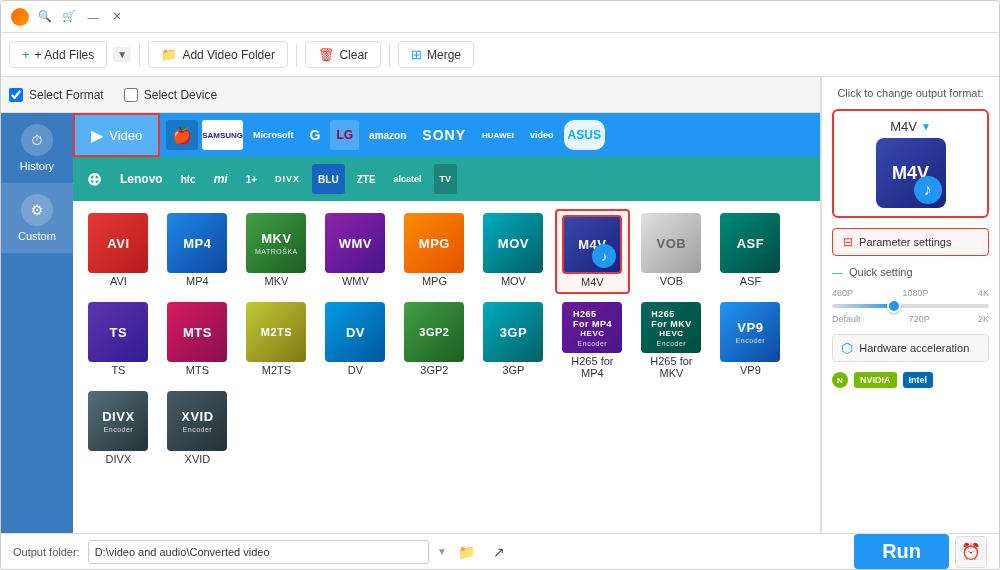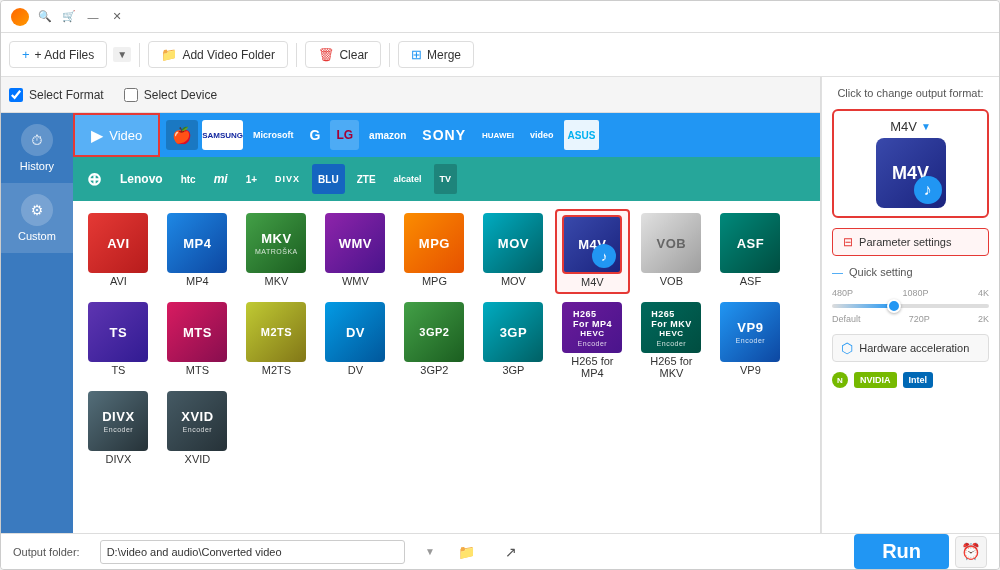--- a/index.html
+++ b/index.html
@@ -432,21 +432,21 @@
       font-weight: bold;
     }
 
     .bottom-bar {
       height: 36px;
       background: #fff;
       border-top: 1px solid #ddd;
       display: flex;
       align-items: center;
       padding: 0 12px;
-      gap: 20px;
+      gap: 8px;
     }
     .output-folder-label {
       font-size: 11px;
       color: #555;
       white-space: nowrap;
     }
     .output-folder-input {
       flex: 1;
       height: 24px;
       border: 1px solid #ccc;
@@ -587,21 +587,21 @@
             <div style="display:flex; align-items:center; gap:4px; flex:1; padding: 0 6px;">
               <div class="brand-logo apple">🍎</div>
               <div class="brand-logo samsung" style="color:#1428A0; background:#fff; font-size:8px; padding:2px 0;">SAMSUNG</div>
               <div class="brand-logo microsoft" style="font-size:9px;">Microsoft</div>
               <div class="brand-logo google" style="font-size:14px; font-weight:900;">G</div>
               <div class="brand-logo lg" style="font-size:12px; color:#a50034; background:rgba(255,255,255,0.2);">LG</div>
               <div class="brand-logo amazon" style="font-size:10px;">amazon</div>
               <div class="brand-logo sony" style="font-size:14px; letter-spacing:1px;">SONY</div>
               <div class="brand-logo huawei" style="font-size:8px;">HUAWEI</div>
               <div class="brand-logo honor" style="font-size:9px;">video</div>
-              <div class="brand-logo asus" style="font-size:10px; color:#00b0f0; background:rgba(255,255,255,0.9); border-radius:2px; padding:2px 4px;">ASUS</div>
+              <div class="brand-logo asus" style="font-size:12px; color:#00b0f0; background:rgba(255,255,255,0.9); border-radius:10px; padding:2px 4px;">ASUS</div>
             </div>
           </div>
 
           <div class="brand-logos-2">
             <div class="brand-logo-2" style="font-size:18px;">⊕</div>
             <div class="brand-logo-2" style="font-size:12px;">Lenovo</div>
             <div class="brand-logo-2" style="font-size:10px;">htc</div>
             <div class="brand-logo-2" style="font-size:12px; font-style:italic;">mi</div>
             <div class="brand-logo-2" style="font-size:10px;">1+</div>
             <div class="brand-logo-2" style="font-size:9px; letter-spacing:1px;">DIVX</div>

